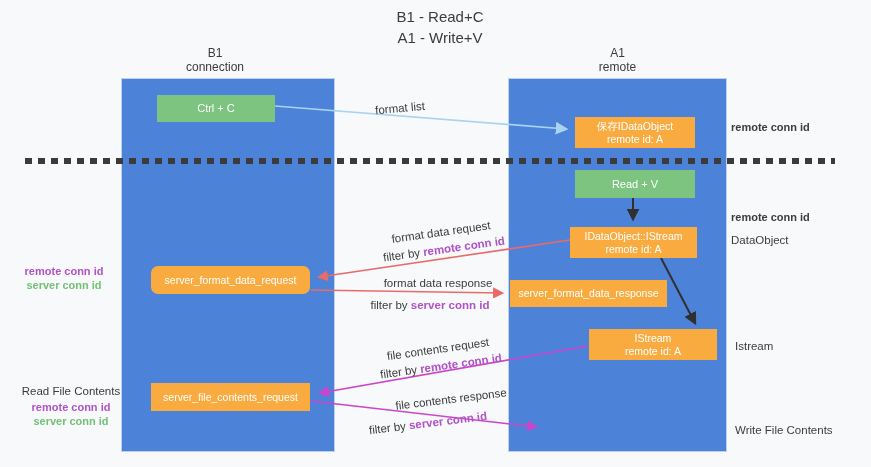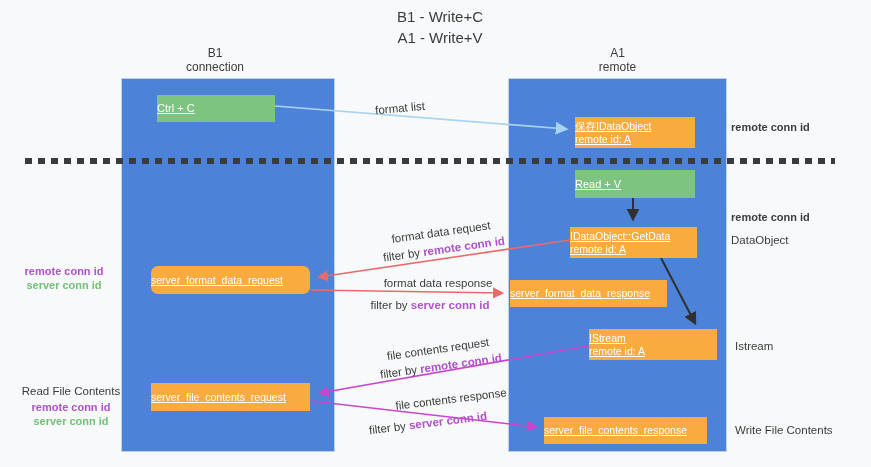--- a/index.html
+++ b/index.html
@@ -27,25 +27,24 @@
     background:#4d82d9;
     border:1px solid #bcd0f0;
     box-sizing:border-box;
   }
   .divider{
     left:25px;top:158px;width:810px;height:6px;
     background:repeating-linear-gradient(90deg,#3b3b3b 0 7px,transparent 7px 13px);
   }
   .node{
     box-sizing:border-box;
-    display:flex;flex-direction:column;align-items:flex-start;justify-content:center;
+    display:flex;flex-direction:column;align-items:center;justify-content:center;
     color:#ffffff;text-align:center;
     font-size:10.5px;line-height:13px;
     z-index:3;
-    text-decoration:underline;
   }
   .node.orange{background:#f9ab40;}
   .node.green{background:#7cc47f;}
   .edge-label{
     font-size:11.5px;color:#3c3c3c;white-space:nowrap;z-index:4;
     transform:translate(-50%,-50%);
   }
   .rot{transform:translate(-50%,-50%) rotate(-8deg);}
   .rot7{transform:translate(-50%,-50%) rotate(-7deg);}
   .rot5{transform:translate(-50%,-50%) rotate(-5deg);}
@@ -57,21 +56,21 @@
     position:absolute;left:0;top:0;width:871px;height:467px;
     pointer-events:none;z-index:2;
   }
 </style>
 </head>
 <body>
 
 <div class="canvas">
 
   <div class="abs title">
-    <div>B1 - Write+C</div>
+    <div>B1 - Read+C</div>
     <div>A1 - Write+V</div>
   </div>
 
   <div class="abs lane-header" style="left:108px;width:214px;">
     <div>B1</div>
     <div>connection</div>
   </div>
   <div class="abs lane-header" style="left:508px;width:219px;">
     <div>A1</div>
     <div>remote</div>
@@ -113,44 +112,41 @@
   <div class="abs node orange" style="left:575px;top:117px;width:120px;height:31px;">
     <div>保存IDataObject</div>
     <div>remote id: A</div>
   </div>
 
   <div class="abs node green" style="left:575px;top:170px;width:120px;height:28px;font-size:11px;">
     <div>Read + V</div>
   </div>
 
   <div class="abs node orange" style="left:570px;top:227px;width:127px;height:31px;">
-    <div>IDataObject::GetData</div>
+    <div>IDataObject::IStream</div>
     <div>remote id: A</div>
   </div>
 
   <div class="abs node orange" style="left:151px;top:266px;width:159px;height:28px;border-radius:7px;">
     <div>server_format_data_request</div>
   </div>
 
   <div class="abs node orange" style="left:510px;top:280px;width:157px;height:27px;">
     <div>server_format_data_response</div>
   </div>
 
   <div class="abs node orange" style="left:589px;top:329px;width:128px;height:31px;">
     <div>IStream</div>
     <div>remote id: A</div>
   </div>
 
   <div class="abs node orange" style="left:151px;top:383px;width:159px;height:28px;">
     <div>server_file_contents_request</div>
   </div>
 
-  <div class="abs node orange" style="left:544px;top:417px;width:163px;height:27px;">
-    <div>server_file_contents_response</div>
-  </div>
 
   <div class="abs edge-label rot5" style="left:400px;top:108px;">format list</div>
 
   <div class="abs edge-label rot" style="left:441px;top:232px;">format data request</div>
   <div class="abs edge-label rot" style="left:444px;top:249px;">
     <span>filter by </span><span class="purple">remote conn id</span>
   </div>
 
   <div class="abs edge-label" style="left:438px;top:283px;">format data response</div>
   <div class="abs edge-label" style="left:430px;top:305px;">

